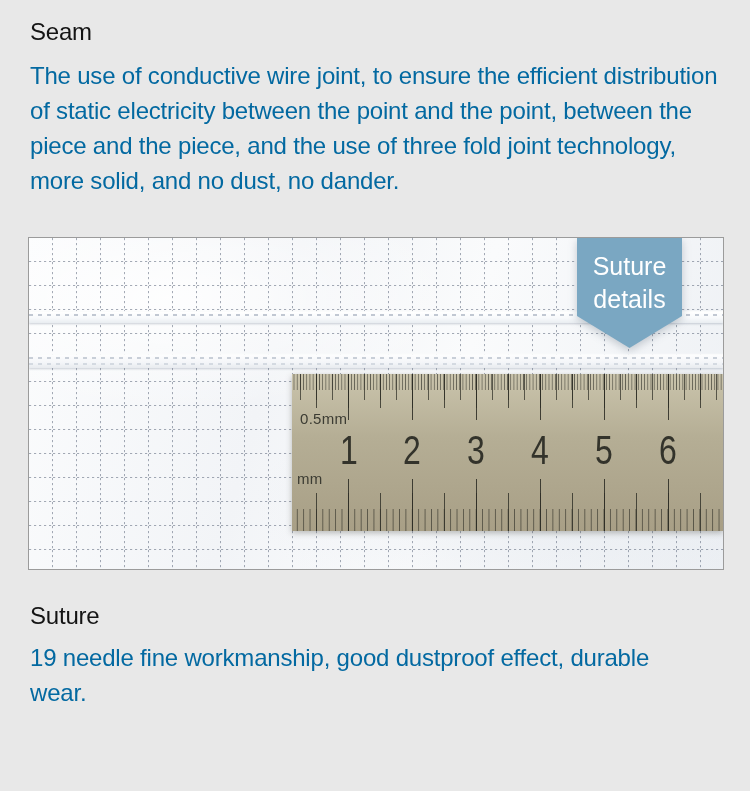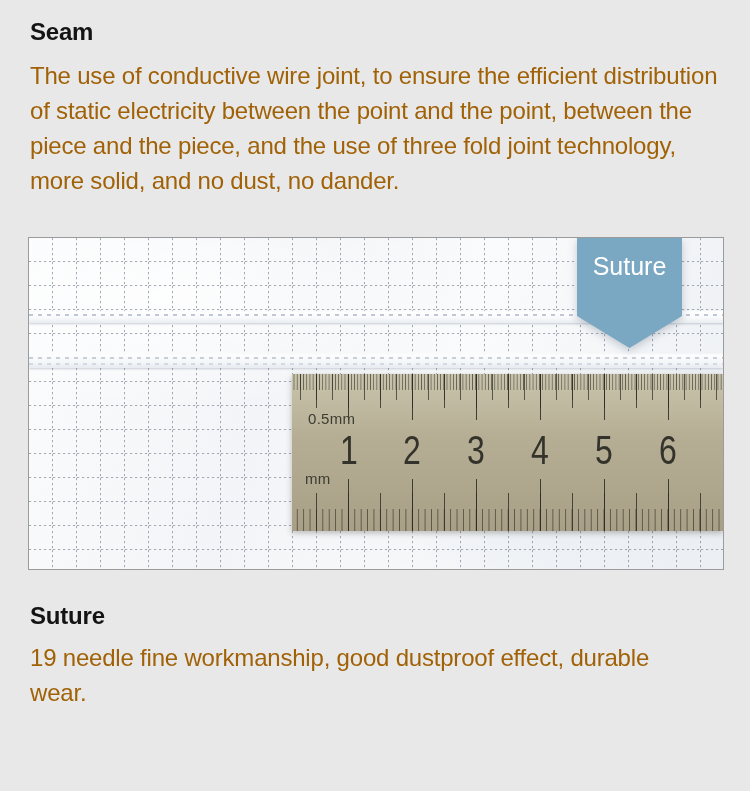--- a/index.html
+++ b/index.html
@@ -3,28 +3,28 @@
 <meta charset="utf-8">
 <style>
   html,body{margin:0;padding:0;}
   body{font-family:"Liberation Sans", sans-serif; background:#d4d4d4;}
   .page{
     position:relative; width:750px; height:791px; overflow:hidden;
     background:#e8e8e8; color:#1a1a1a;
   }
   .heading{
     margin:0; padding:0;
-    font-size:24px; font-weight:700; line-height:28px;
+    font-size:24px; font-weight:400; line-height:28px;
     letter-spacing:-0.2px; color:#141414;
   }
   .h-seam{margin:18px 30px 0;}
   .h-suture{margin:32px 30px 0;}
   .para{
     margin:12px 30px 0; font-size:24px; line-height:35px;
-    letter-spacing:-0.2px; color:#a16207;
+    letter-spacing:-0.2px; color:#0369a1;
   }
   .p1{width:694px;}
   .p2{margin-top:10px; max-width:640px;}
 
   
   .photo{
     position:relative; margin:39px 0 0 28px;
     width:694px; height:331px;
     border:1px solid #9b9b9b;
     overflow:hidden;
@@ -77,21 +77,21 @@
       64px 52px, 32px 38px, 6.4px 22px, 100% 100%;
     background-position:
       56px 0, 24px 0, 8px 0, 1.6px 0,
       56px 100%, 24px 100%, 4.8px 100%, 0 0;
     background-repeat:
       repeat-x, repeat-x, repeat-x, repeat-x,
       repeat-x, repeat-x, repeat-x, no-repeat;
     box-shadow:0 2px 6px rgba(70,70,60,0.35);
   }
   .ruler-label{
-    position:absolute; font-size:15px; color:#3c3c33; letter-spacing:0.3px;margin-left:8px;
+    position:absolute; font-size:15px; color:#3c3c33; letter-spacing:0.3px;
   }
   .label-halfmm{left:8px; top:36px;}
   .label-mm{left:5px; top:96px;}
   .ruler-num{
     position:absolute; top:56px;
     transform:translateX(-50%) scaleX(0.8);
     font-size:40px; line-height:40px; font-weight:400; color:#33332b;
   }
   .n1{left:57px;} .n2{left:120px;} .n3{left:184px;}
   .n4{left:248px;} .n5{left:312px;} .n6{left:376px;}
@@ -138,20 +138,21 @@
       <span class="ruler-num n2">2</span>
       <span class="ruler-num n3">3</span>
       <span class="ruler-num n4">4</span>
       <span class="ruler-num n5">5</span>
       <span class="ruler-num n6">6</span>
     </div>
 
     <div class="badge-wrap">
       <div class="badge" style="background: rgb(122, 167, 194);">
         <div>Suture</div>
+        <div>details</div>
       </div>
     </div>
 
   </div>
 
   <h2 class="heading h-suture">Suture</h2>
   <p class="para p2">19 needle fine workmanship, good dustproof effect, durable wear.</p>
 
 </div>
 

